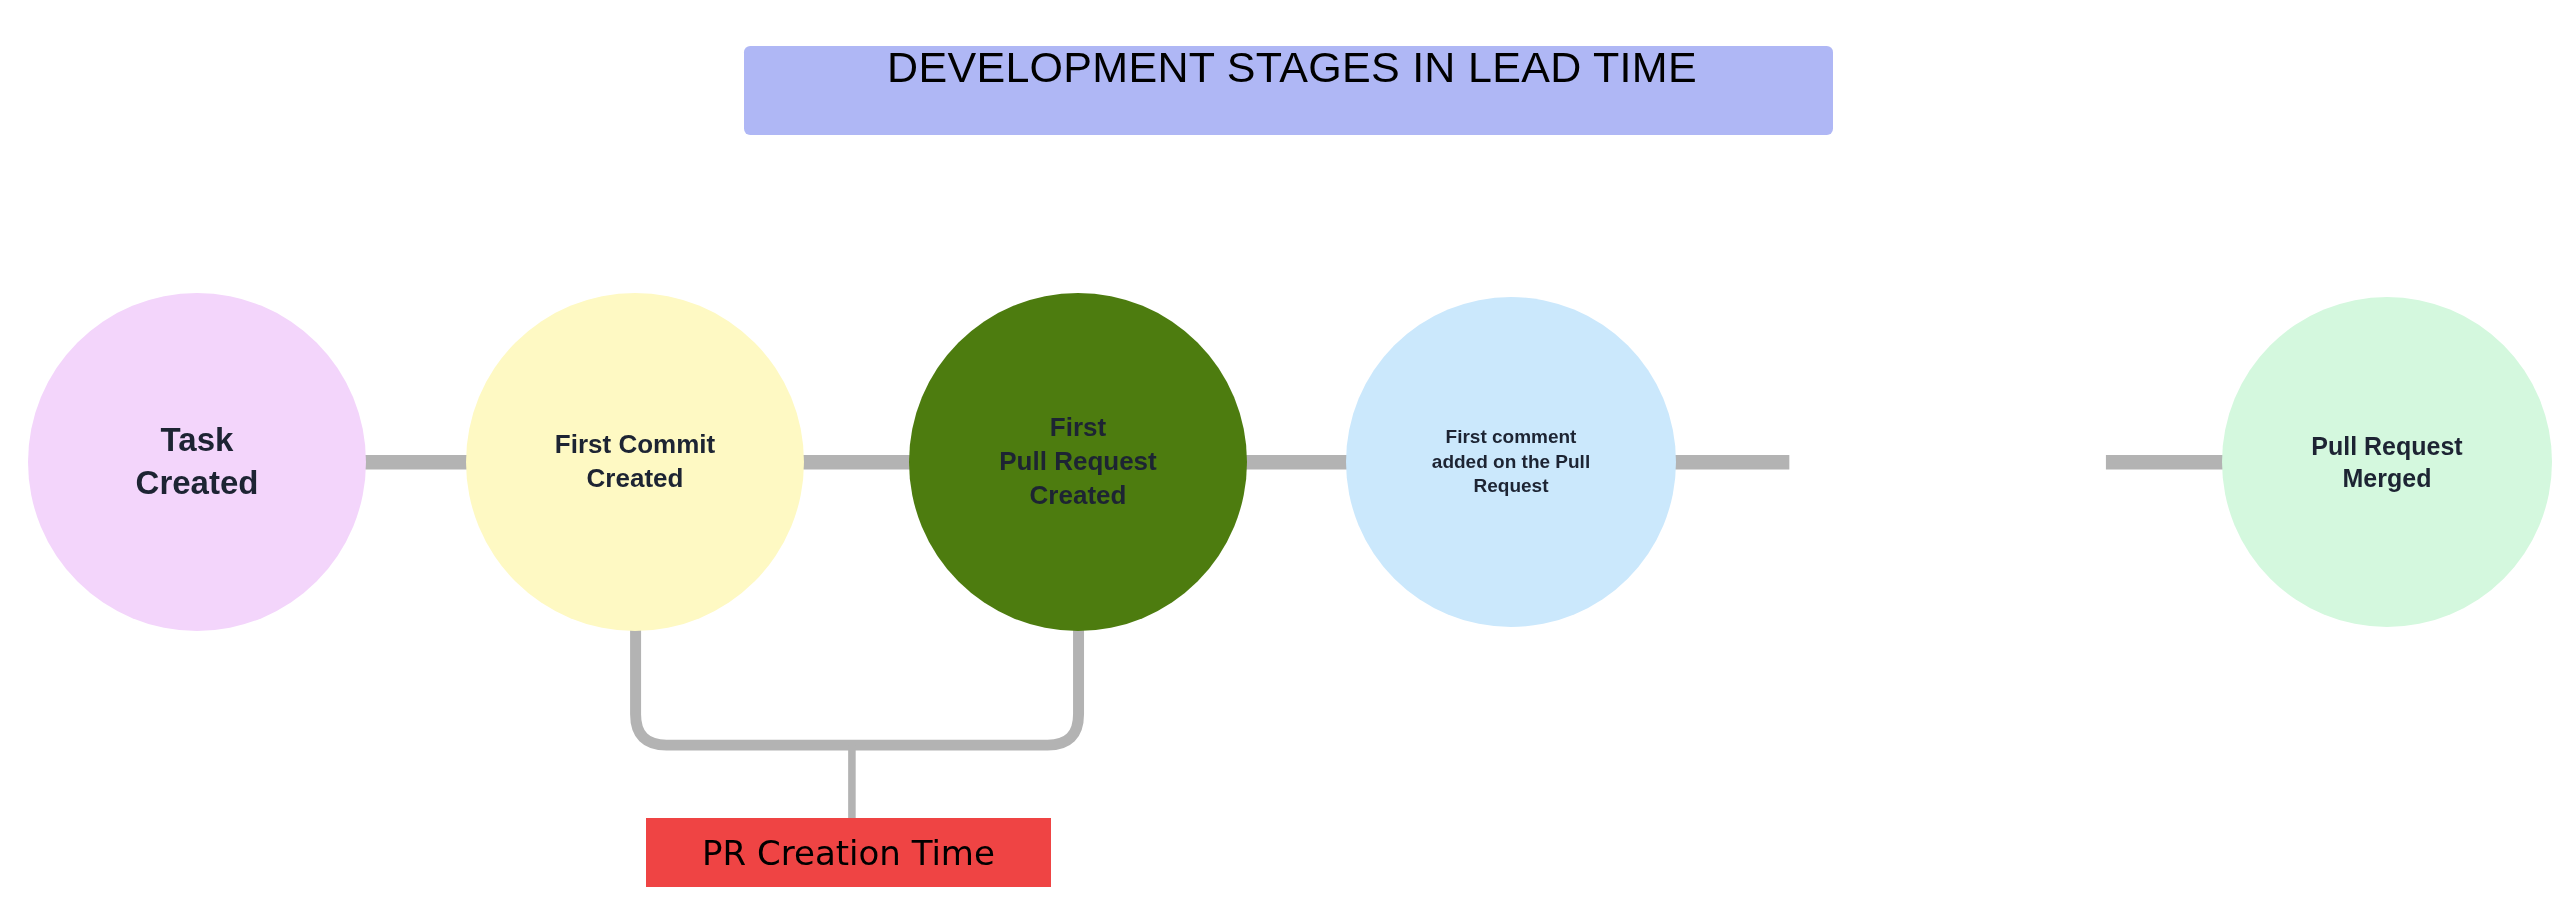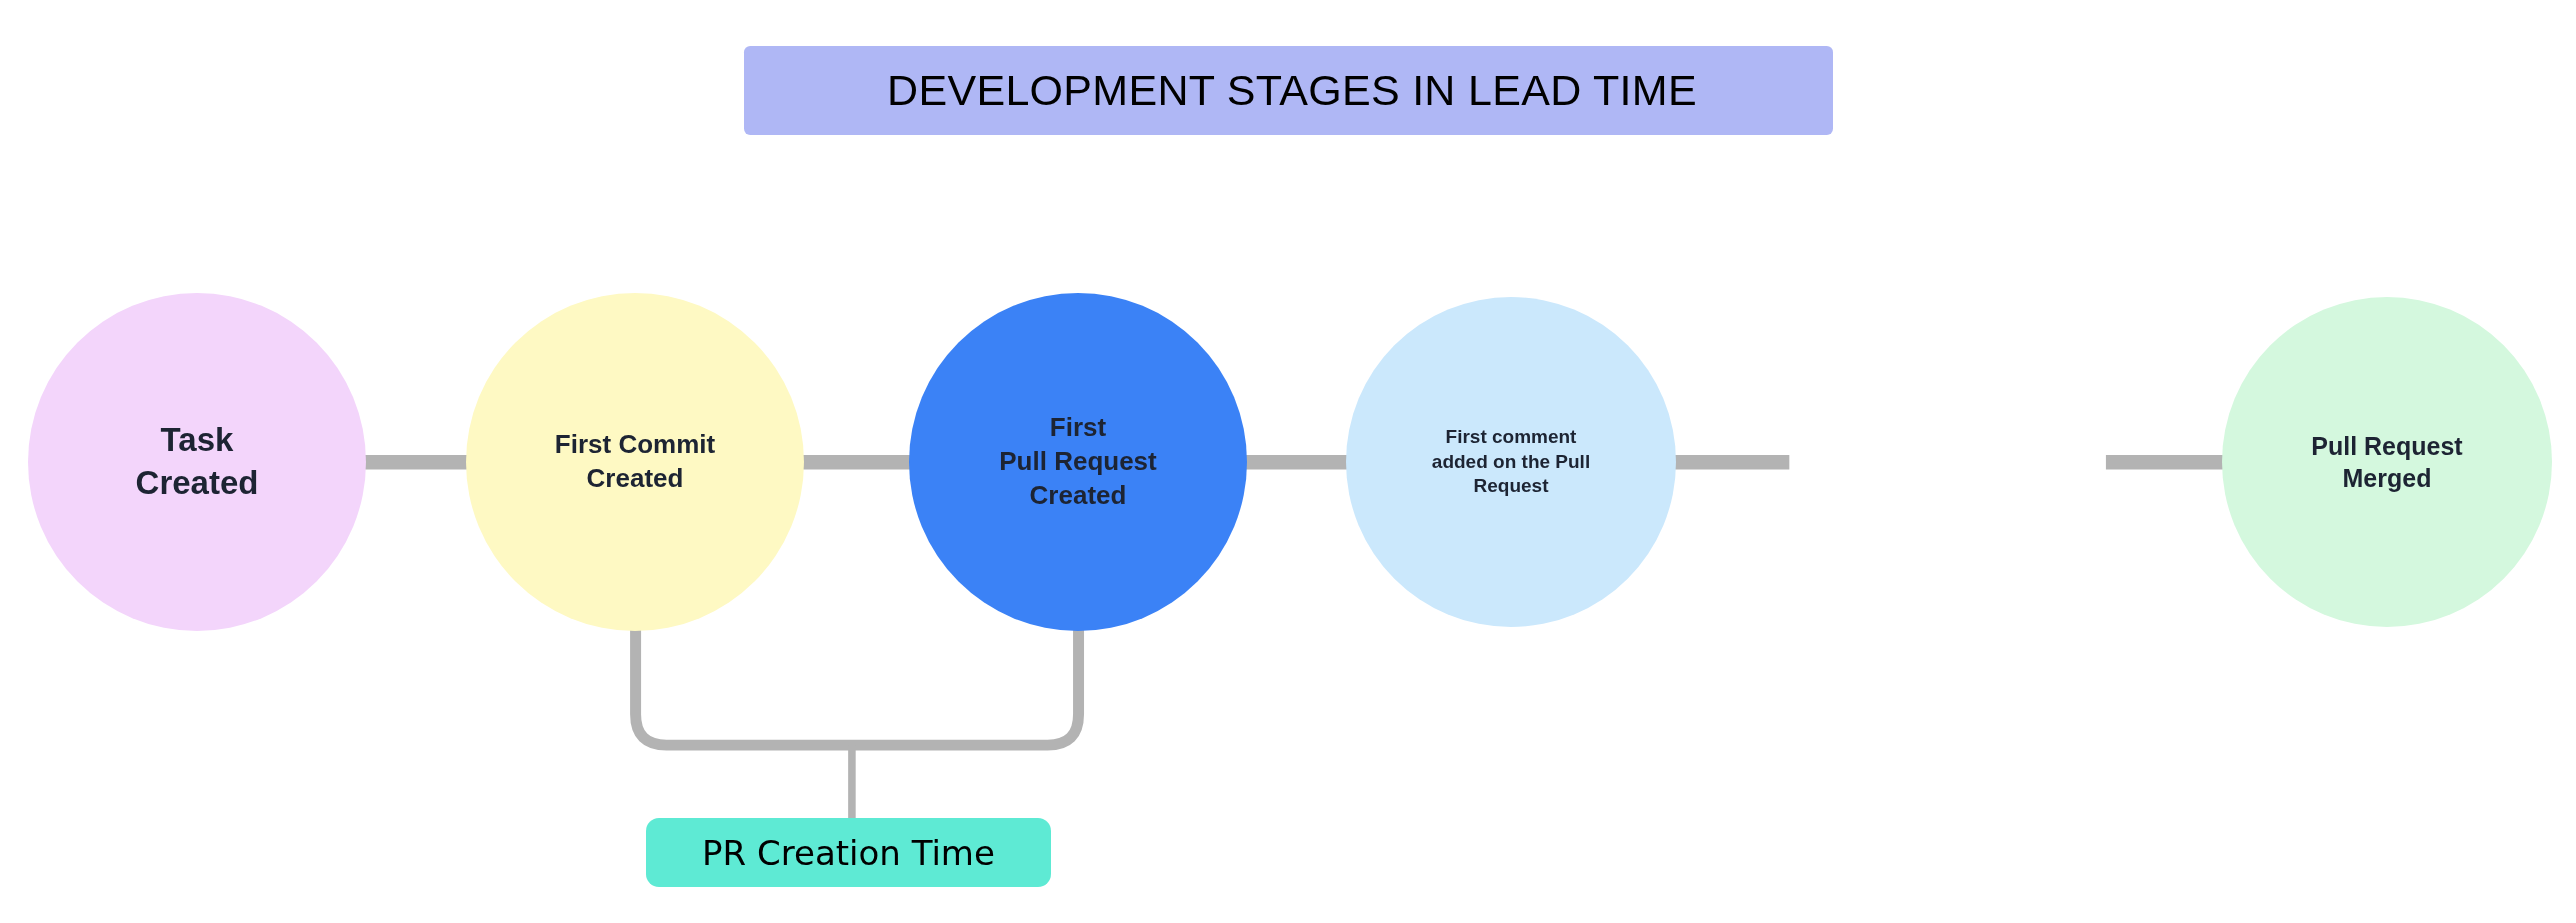--- a/index.html
+++ b/index.html
@@ -21,21 +21,21 @@
   
   #title-banner {
     position: absolute;
     left: 744px;
     top: 46px;
     width: 1089px;
     height: 89px;
     background: #afb7f5;
     border-radius: 6.2px;
     display: flex;
-    align-items: center;
+    align-items: flex-start;
     justify-content: center;
     box-sizing: border-box;
     padding-left: 7px;
   }
   #title-banner .title-text {
     font-family: "Liberation Sans", "DejaVu Sans", sans-serif;
     font-size: 43px;
     font-weight: 400;
     color: #000000;
     letter-spacing: 0.3px;
@@ -66,41 +66,41 @@
     font-family: "Liberation Sans", "DejaVu Sans", sans-serif;
     font-weight: bold;
     color: #1d2433;
     line-height: 1.3;
     padding: 0 12.4px;
     white-space: pre-line;
   }
 
   .node-0 { left: 28px;   top: 293px; width: 338px; height: 338px; background: #f3d5fb; }
   .node-1 { left: 466px;  top: 293px; width: 338px; height: 338px; background: #fef9c3; }
-  .node-2 { left: 909px; top: 293px; width: 338px; height: 338px; background: #3b82f6; }
+  .node-2 { left: 909px; top: 293px; width: 338px; height: 338px; background: #4d7c0f; }
   .node-3 { left: 1346px; top: 297px; width: 330px; height: 330px; background: #cbe8fc; }
   .node-4 { left: 1783px; top: 297px; width: 330px; height: 330px; background: #cbe8fc; }
   .node-5 { left: 2222px; top: 297px; width: 330px; height: 330px; background: #d4f8de; }
 
   .node-0 .node-label { font-size: 33px; }
   .node-1 .node-label { font-size: 26px; }
   .node-2 .node-label { font-size: 26px; }
   .node-3 .node-label { font-size: 19px; }
   .node-4 .node-label { font-size: 25px; }
   .node-5 .node-label { font-size: 25px; }
 
   
   #annotation-box {
     position: absolute;
     left: 646px;
     top: 818px;
     width: 405px;
     height: 69px;
-    background: #5eead4;
-    border-radius: 13px;
+    background: #ef4444;
+    border-radius: 0;
     display: flex;
     align-items: center;
     justify-content: center;
     box-sizing: border-box;
   }
   #annotation-box .annotation-text {
     font-family: "DejaVu Sans", sans-serif;
     font-size: 34px;
     font-weight: 400;
     color: #000000;

